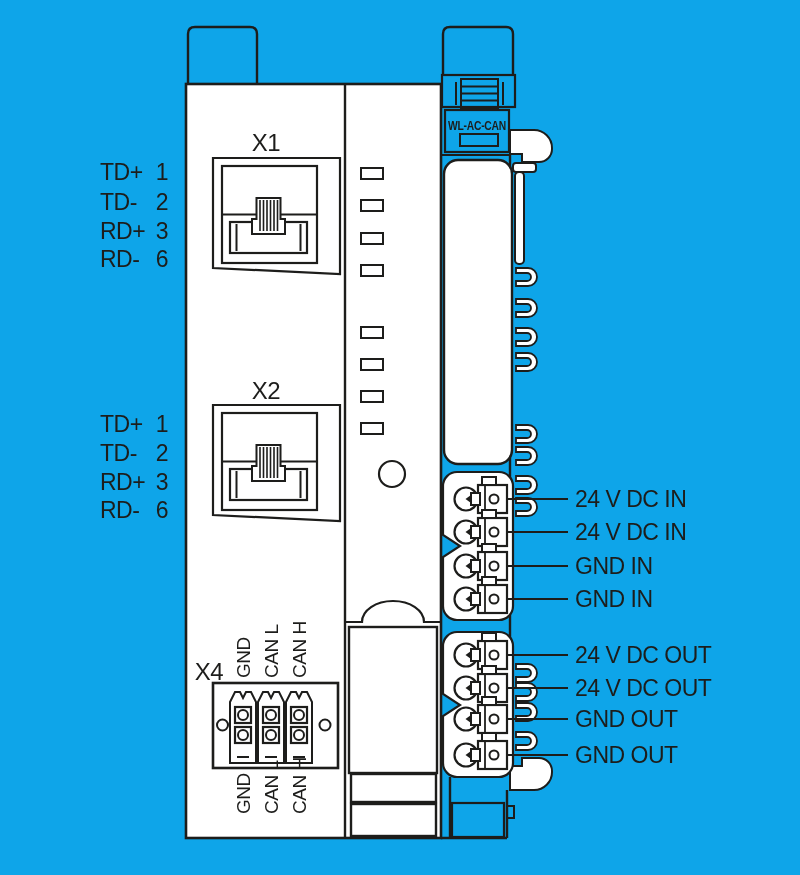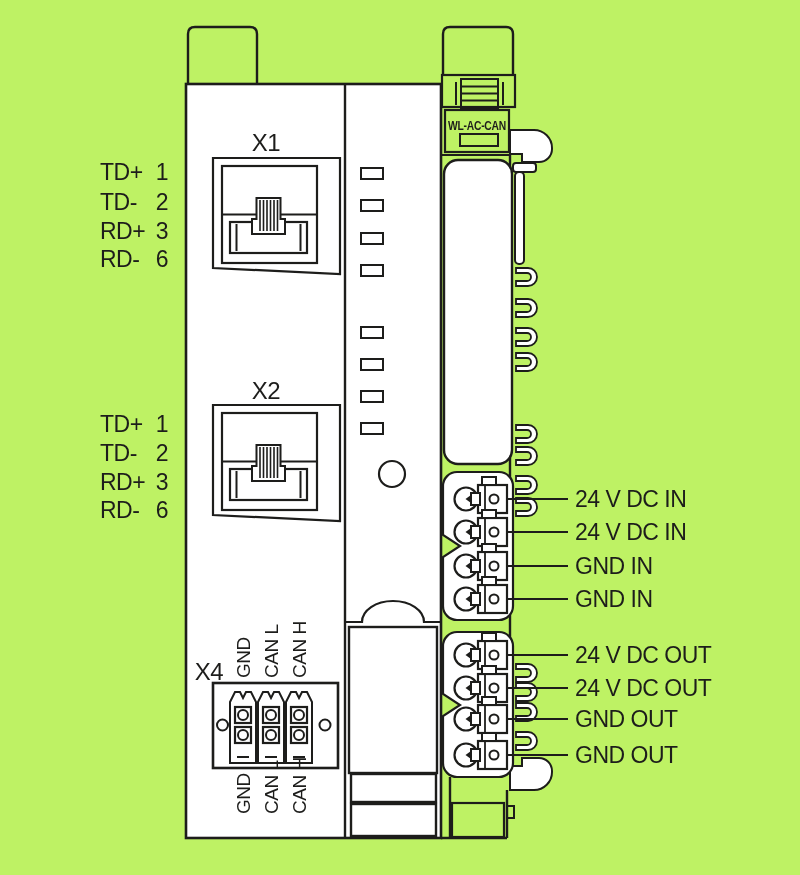--- a/index.html
+++ b/index.html
@@ -1,16 +1,16 @@
 <!DOCTYPE html>
 <html><head>
 <meta charset="utf-8">
 <style>
   html,body{margin:0;padding:0;background:#ffffff;}
-  .stage{width:800px;height:875px;position:relative;background:#bef264;overflow:hidden;}
+  .stage{width:800px;height:875px;position:relative;background:#0ea5e9;overflow:hidden;}
   svg{display:block;}
   svg text{
     font-family:"Liberation Sans","DejaVu Sans",sans-serif;
     fill:#1d1d1b;
     letter-spacing:-0.5px;
   }
   .t-pin{font-size:23px;}
   .t-title{font-size:24px;}
   .t-power{font-size:23px;}
   .t-rot{font-size:19px;}

